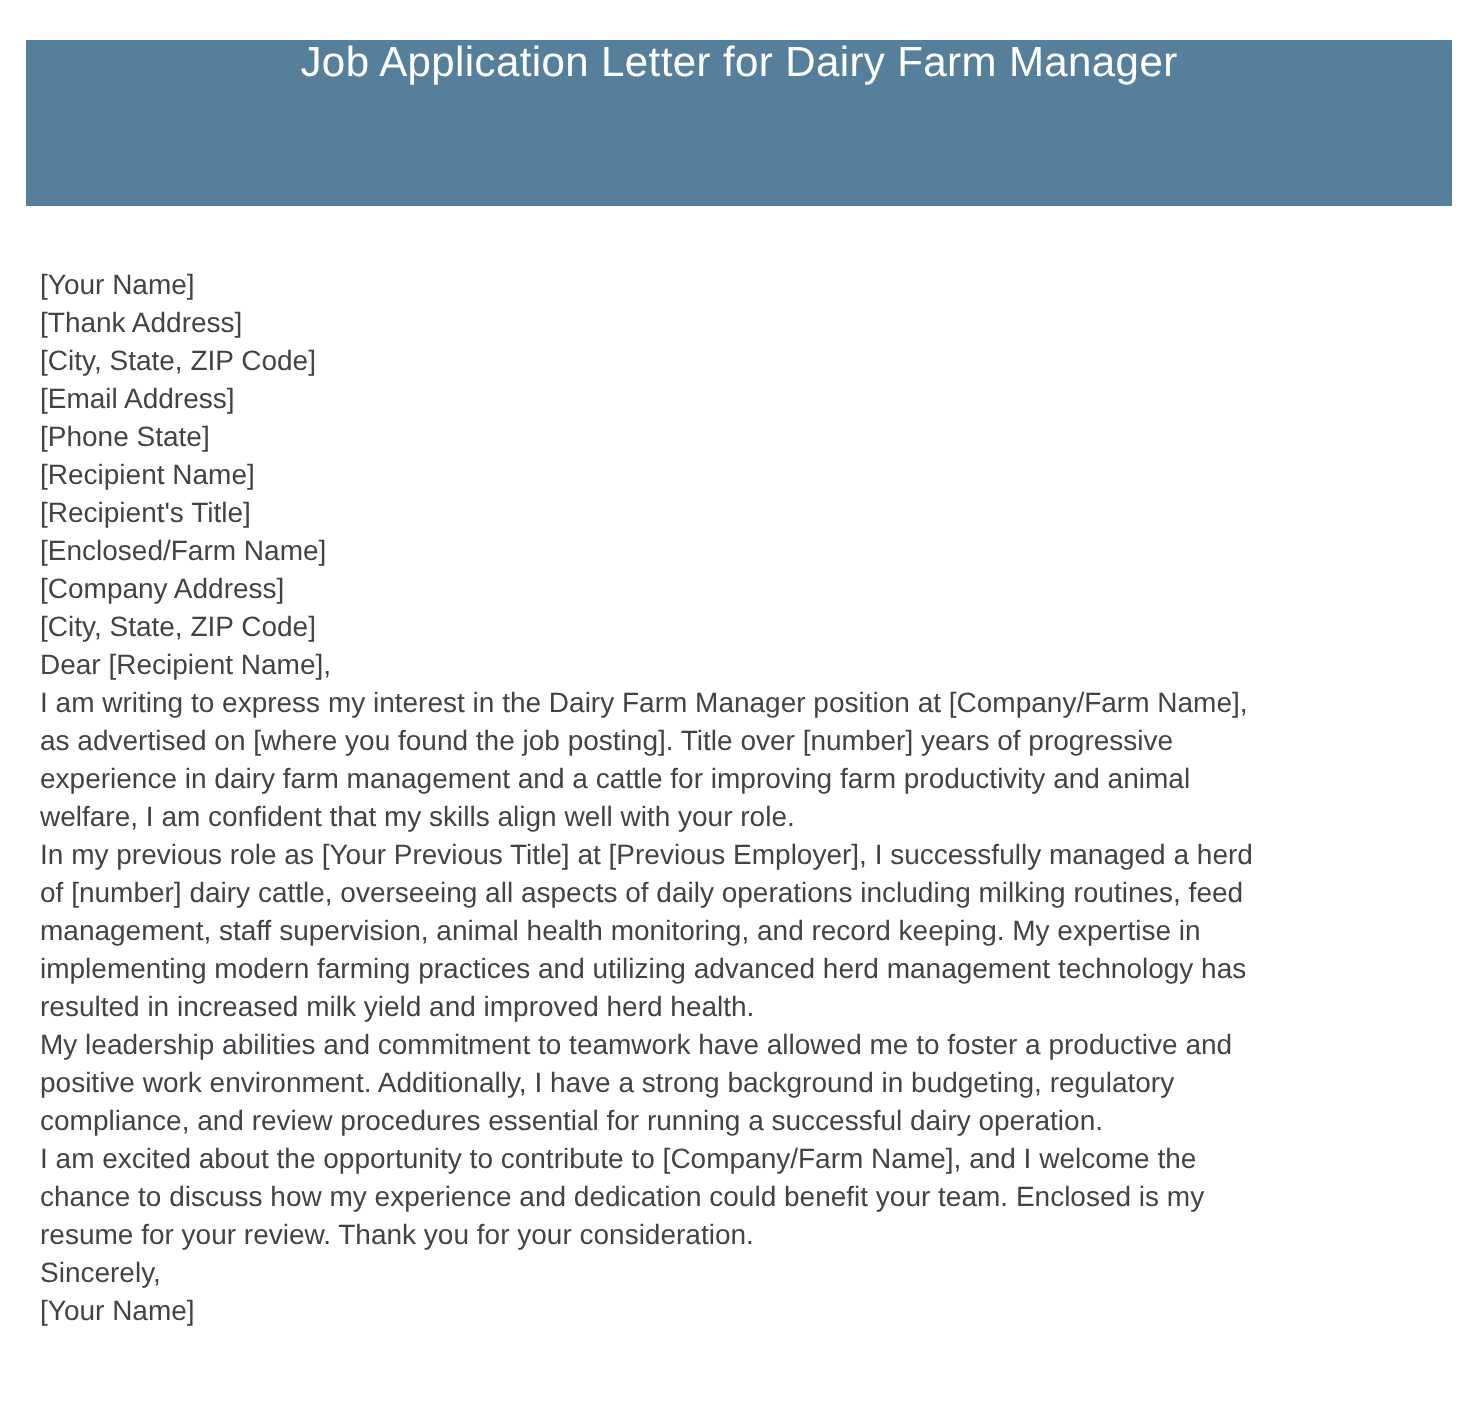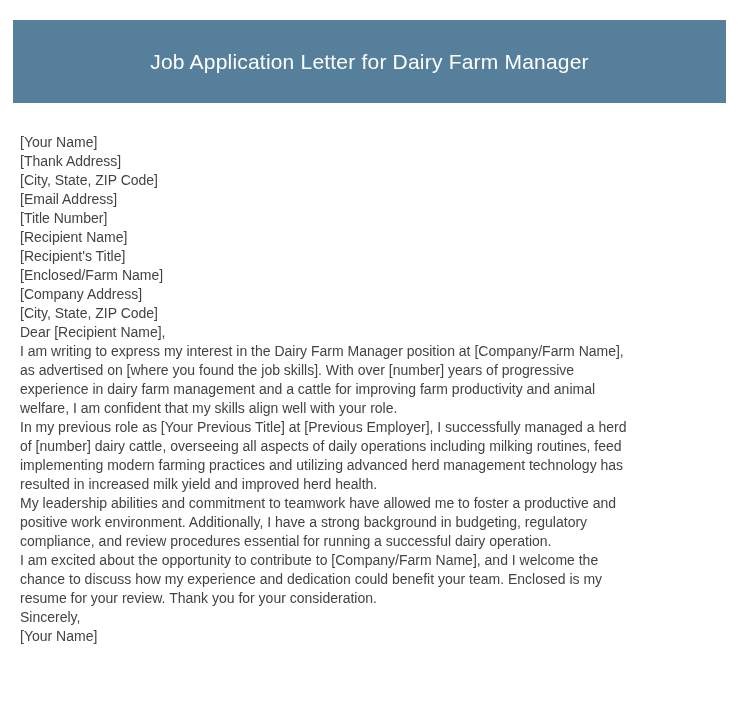--- a/index.html
+++ b/index.html
@@ -20,21 +20,20 @@
     position: relative;
   }
   .header-band {
     position: absolute;
     top: 20px;
     left: 13px;
     width: 713px;
     height: 83px;
     background: var(--header-bg);
     display: flex;
-    align-items: center;
     justify-content: center;
   }
   .page-title {
     color: var(--header-fg);
     font-size: 21px;
     font-weight: 500;
     letter-spacing: 0.2px;
     text-align: center;
   }
   .letter-body {
@@ -55,33 +54,34 @@
 
 <div class="header-band">
   <h1 class="page-title">Job Application Letter for Dairy Farm Manager</h1>
 </div>
 
 <div class="letter-body">
     <div class="letter-line">[Your Name]</div>
     <div class="letter-line">[Thank Address]</div>
     <div class="letter-line">[City, State, ZIP Code]</div>
     <div class="letter-line">[Email Address]</div>
-    <div class="letter-line">[Title Number]</div>
+    <div class="letter-line">[Phone State]</div>
     <div class="letter-line">[Recipient Name]</div>
     <div class="letter-line">[Recipient's Title]</div>
     <div class="letter-line">[Enclosed/Farm Name]</div>
     <div class="letter-line">[Company Address]</div>
     <div class="letter-line">[City, State, ZIP Code]</div>
     <div class="letter-line">Dear [Recipient Name],</div>
     <div class="letter-line">I am writing to express my interest in the Dairy Farm Manager position at [Company/Farm Name],</div>
-    <div class="letter-line">as advertised on [where you found the job skills]. With over [number] years of progressive</div>
+    <div class="letter-line">as advertised on [where you found the job posting]. Title over [number] years of progressive</div>
     <div class="letter-line">experience in dairy farm management and a cattle for improving farm productivity and animal</div>
     <div class="letter-line">welfare, I am confident that my skills align well with your role.</div>
     <div class="letter-line">In my previous role as [Your Previous Title] at [Previous Employer], I successfully managed a herd</div>
     <div class="letter-line">of [number] dairy cattle, overseeing all aspects of daily operations including milking routines, feed</div>
+    <div class="letter-line">management, staff supervision, animal health monitoring, and record keeping. My expertise in</div>
     <div class="letter-line">implementing modern farming practices and utilizing advanced herd management technology has</div>
     <div class="letter-line">resulted in increased milk yield and improved herd health.</div>
     <div class="letter-line">My leadership abilities and commitment to teamwork have allowed me to foster a productive and</div>
     <div class="letter-line">positive work environment. Additionally, I have a strong background in budgeting, regulatory</div>
     <div class="letter-line">compliance, and review procedures essential for running a successful dairy operation.</div>
     <div class="letter-line">I am excited about the opportunity to contribute to [Company/Farm Name], and I welcome the</div>
     <div class="letter-line">chance to discuss how my experience and dedication could benefit your team. Enclosed is my</div>
     <div class="letter-line">resume for your review. Thank you for your consideration.</div>
     <div class="letter-line">Sincerely,</div>
     <div class="letter-line">[Your Name]</div>

